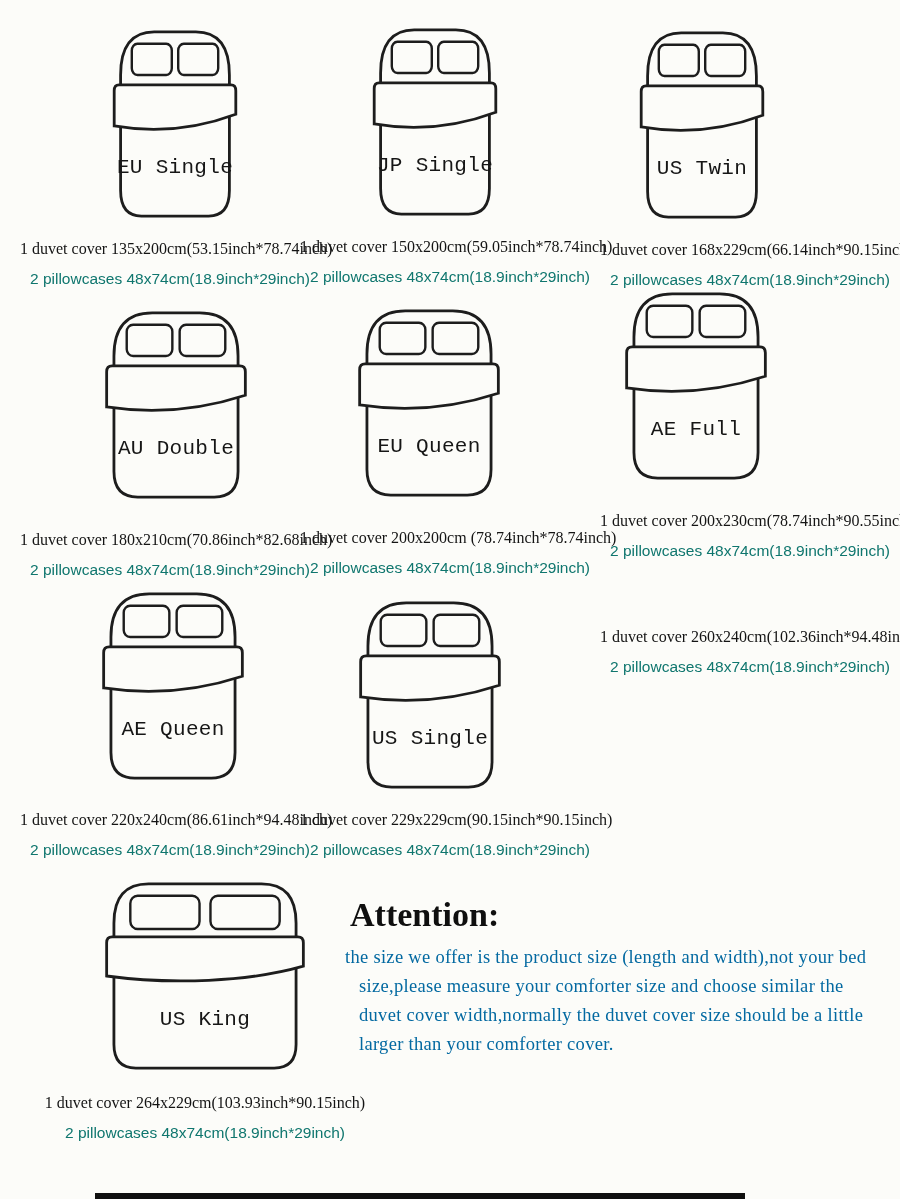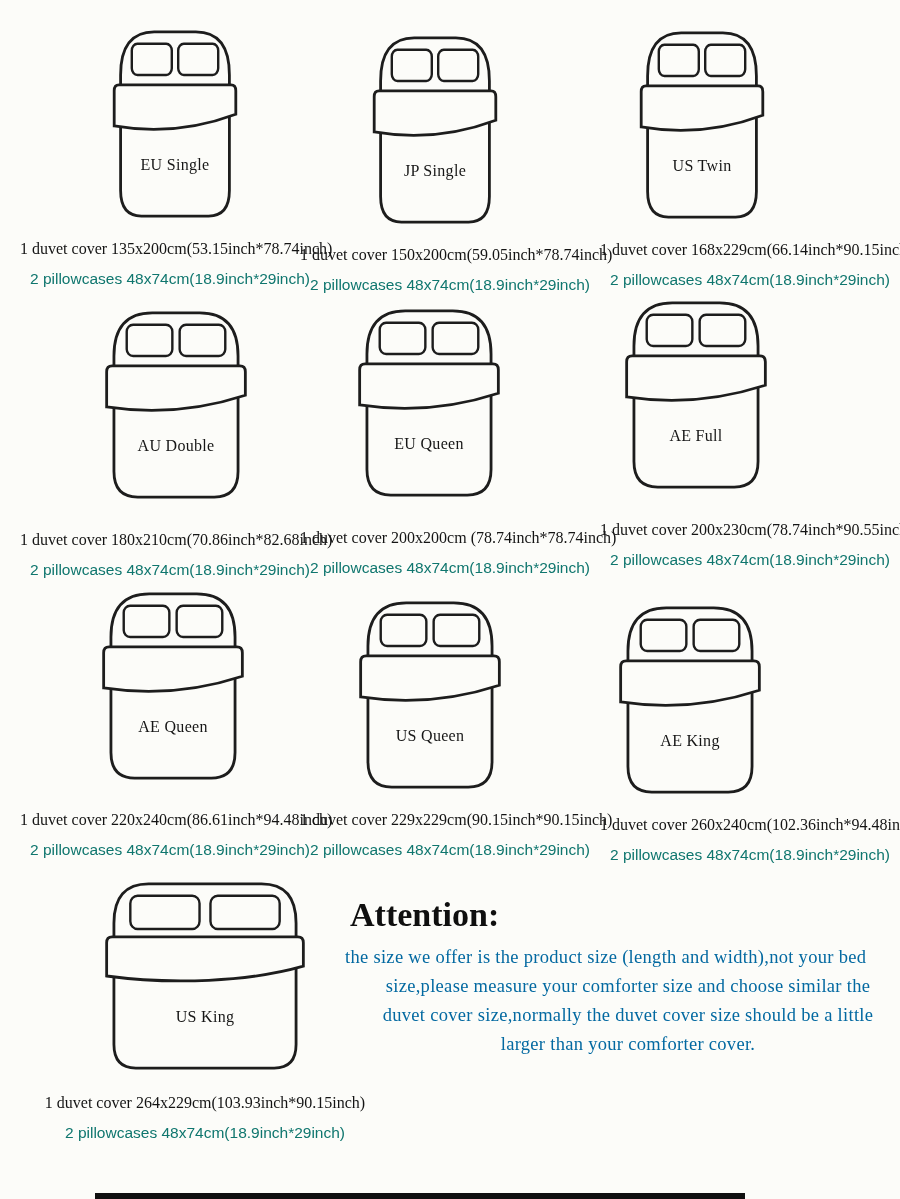--- a/index.html
+++ b/index.html
@@ -10,41 +10,41 @@
     background:#fcfcf9;
     overflow:hidden;
     color:#151515;
   }
   .card { position:absolute; text-align:center; }
   .bed { position:relative; }
   .bed svg { display:block; }
   .bed-label {
     position:absolute; top:126px; left:0; right:0;
     text-align:center;
-    font-family:Liberation Serif, serif;
-    font-size:16px; color:#161616;
+    font-family:Liberation Mono, monospace;
+    font-size:21px; color:#161616;
     letter-spacing:0.3px;
   }
   .duvet-line {
     font-family:"Liberation Serif", serif;
     font-size:16px; line-height:30px;
     white-space:nowrap; color:#141414;
   }
   .pillow-line {
     font-family:"Liberation Sans", sans-serif;
     font-size:15.5px; line-height:30px;
     white-space:nowrap; color:#0f766e;
   }
   
   .c1 { left:20px;  top:30px;  width:300px; }
-  .c2 { left:300px; top:36px;  width:300px; }
+  .c2 { left:300px; top:28px;  width:300px; }
   .c3 { left:600px; top:31px;  width:300px; }
   .c4 { left:20px;  top:311px; width:300px; }
   .c5 { left:300px; top:309px; width:300px; }
-  .c6 { left:600px; top:301px; width:300px; }
+  .c6 { left:600px; top:292px; width:300px; }
   .c7 { left:20px;  top:592px; width:300px; }
   .c8 { left:300px; top:601px; width:300px; }
   .c9 { left:600px; top:606px; width:300px; }
   .c10{ left:40px;  top:882px; width:330px; }
 
   .c1 .bed,.c2 .bed,.c3 .bed { width:128px; }
   .c4 .bed,.c5 .bed,.c6 .bed,.c7 .bed,.c8 .bed,.c9 .bed { width:146px; }
   .c10 .bed { width:204px; }
 
   .c1 .bed { margin-left:91px; }
@@ -72,21 +72,21 @@
     font-family:"Liberation Serif", serif;
     font-weight:bold; font-size:34px; line-height:44px;
     color:#0f0f0f; margin-left:5px; margin-bottom:6px;
   }
   .attention-line {
     font-family:"Liberation Serif", serif;
     font-size:18.5px; line-height:29px;
     letter-spacing:0.3px; color:#0369a1;
     white-space:nowrap;
   }
-  .attention-line + .attention-line { margin-left:14px;text-align:center; }
+  .attention-line + .attention-line { margin-left:14px; }
 
   .bottom-bar {
     position:absolute; left:95px; top:1193px;
     width:650px; height:6px; background:#101010;
   }
 </style>
 </head>
 <body>
 
 <div class="page">
@@ -183,51 +183,45 @@
     </div>
     <div class="duvet-line">1 duvet cover 220x240cm(86.61inch*94.48inch)</div>
     <div class="pillow-line">2 pillowcases 48x74cm(18.9inch*29inch)</div>
   </div>
 
   <div class="card c8">
     <div class="bed">
       <svg width="146" height="188" viewBox="0 0 160 192" preserveAspectRatio="none">
           <use href="#bed-standard"></use>
         </svg>
-      <div class="bed-label">US Queen</div>
+      <div class="bed-label">US Single</div>
     </div>
     <div class="duvet-line">1 duvet cover 229x229cm(90.15inch*90.15inch)</div>
     <div class="pillow-line">2 pillowcases 48x74cm(18.9inch*29inch)</div>
   </div>
 
   <div class="card c9">
-    <div class="bed">
-      <svg width="146" height="188" viewBox="0 0 160 192" preserveAspectRatio="none">
-          <use href="#bed-standard"></use>
-        </svg>
-      <div class="bed-label">AE King</div>
-    </div>
     <div class="duvet-line">1 duvet cover 260x240cm(102.36inch*94.48inch)</div>
     <div class="pillow-line">2 pillowcases 48x74cm(18.9inch*29inch)</div>
   </div>
 
   <div class="card c10">
     <div class="bed">
       <svg width="204" height="188" viewBox="0 0 224 192" preserveAspectRatio="none">
           <use href="#bed-king"></use>
         </svg>
       <div class="bed-label">US King</div>
     </div>
     <div class="duvet-line">1 duvet cover 264x229cm(103.93inch*90.15inch)</div>
     <div class="pillow-line">2 pillowcases 48x74cm(18.9inch*29inch)</div>
   </div>
 
   <div class="attention">
     <div class="attention-heading">Attention:</div>
     <div class="attention-line">the size we offer is the product size (length and width),not your bed</div>
     <div class="attention-line">size,please measure your comforter size and choose similar the</div>
-    <div class="attention-line">duvet cover size,normally the duvet cover size should be a little</div>
+    <div class="attention-line">duvet cover width,normally the duvet cover size should be a little</div>
     <div class="attention-line">larger than your comforter cover.</div>
   </div>
 
   <div class="bottom-bar"></div>
 
 </div>
 
 </body></html>

